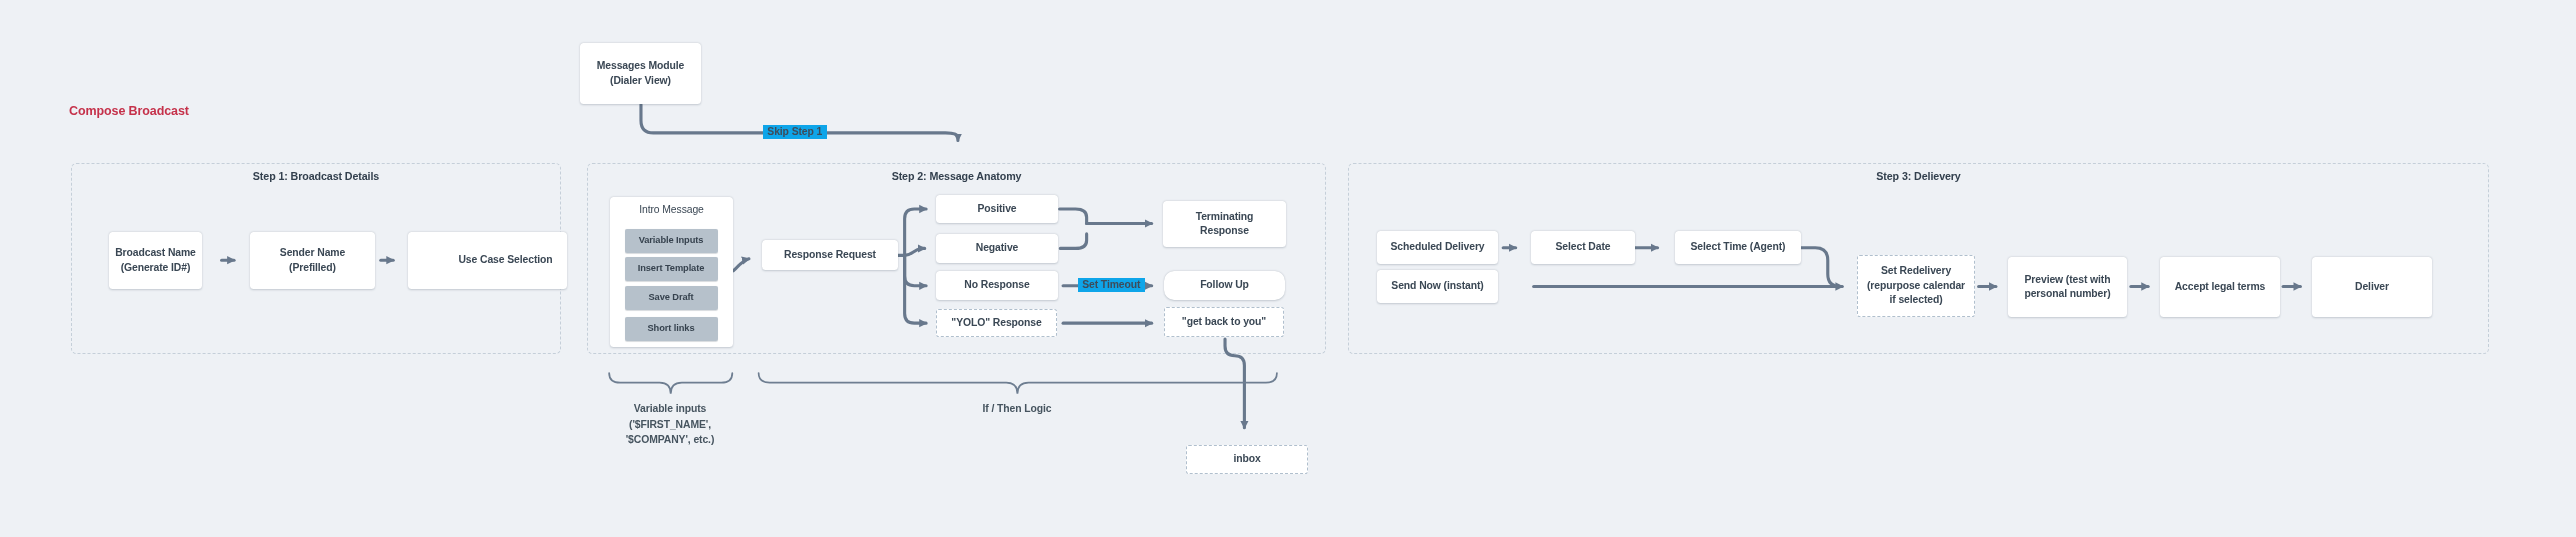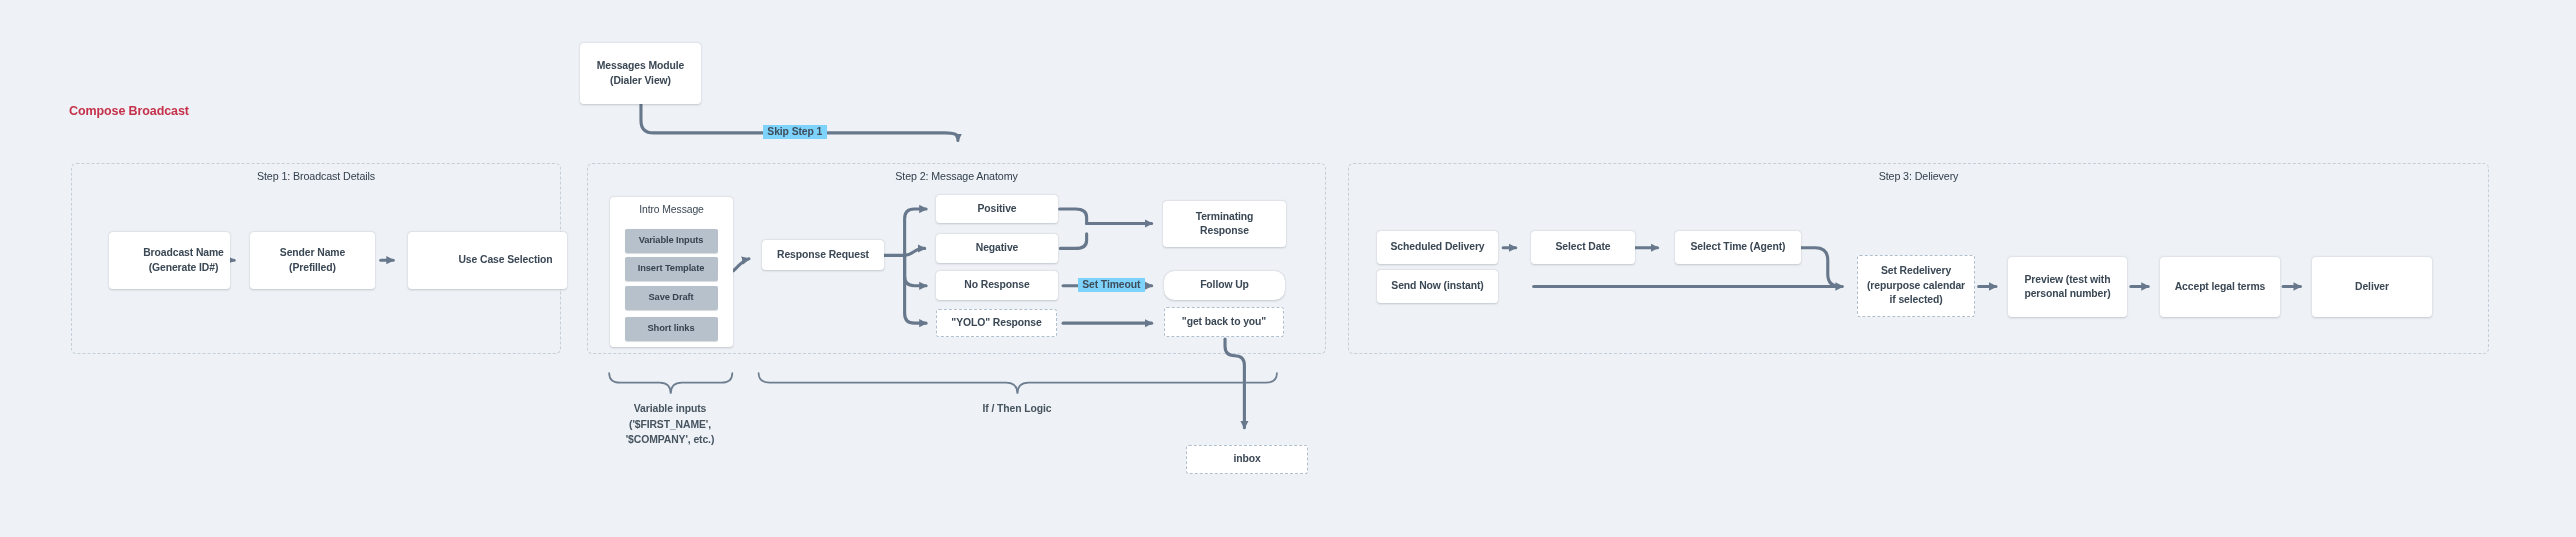--- a/index.html
+++ b/index.html
@@ -11,21 +11,21 @@
   .canvas{position:absolute;inset:0;}
   .page-title{
     position:absolute;font-size:12.5px;font-weight:700;color:#c5314a;
     letter-spacing:-0.1px;white-space:pre-line;
   }
   .container{
     position:absolute;border:1.4px dashed #c5cfd9;border-radius:5.5px;
   }
   .step-title{
     position:absolute;top:6.2px;left:0;right:0;text-align:center;
-    font-size:10.7px;font-weight:400;color:#33404e;letter-spacing:-0.1px;
+    font-size:10.7px;font-weight:700;color:#33404e;letter-spacing:-0.1px;
   }
   .node{
     position:absolute;background:#ffffff;border-radius:3.5px;
     box-shadow:0 0.7px 2.1px rgba(45,62,80,.22),0 0 0.7px rgba(45,62,80,.15);
     display:flex;align-items:center;justify-content:center;text-align:center;
     font-size:10.4px;font-weight:700;color:#3a4754;line-height:1.38;
     white-space:pre-line;letter-spacing:-0.1px;
   }
   .node.dashed{
     box-shadow:none;border:1.4px dashed #b0bfcd;border-radius:2.8px;
@@ -34,21 +34,21 @@
     position:absolute;top:6.2px;left:0;right:0;text-align:center;
     font-size:10.4px;font-weight:400;color:#3a4754;
   }
   .chip{
     position:absolute;left:14.5px;width:93px;height:23.5px;background:#b6c1cb;
     border-radius:2.1px;display:flex;align-items:center;justify-content:center;
     font-size:9.3px;font-weight:700;color:#36424e;letter-spacing:-0.1px;
     box-shadow:0 0.7px 0.7px rgba(45,62,80,.18);
   }
   .wire-label{
-    position:absolute;background:#7dd3fc;color:#3e4c5a;text-align:center;
+    position:absolute;background:#0ea5e9;color:#3e4c5a;text-align:center;
     font-size:10.4px;font-weight:700;padding:1.4px 2.8px;letter-spacing:-0.1px;
     white-space:nowrap;
   }
   .anno{
     position:absolute;color:#46545f;text-align:center;font-size:10.4px;
     font-weight:700;line-height:1.5;white-space:pre-line;letter-spacing:-0.1px;
   }
   svg.wires{position:absolute;left:0;top:0;}
 </style>
 </head>
@@ -101,35 +101,35 @@
       <path d="M 1096 539 Q 1096 553 1112 553 L 1454 553 Q 1470 553 1470 569 Q 1470 553 1486 553 L 1829 553 Q 1845 553 1845 539"></path>
     </g>
   </svg>
 
   <div class="page-title" style="left:69px;top:104px;">Compose Broadcast</div>
 
   <div class="node" style="left:580px;top:43px;width:121px;height:61px;">Messages Module
 (Dialer View)</div>
   <div class="wire-label" style="left:763px;top:125px;width:58px;">Skip Step 1</div>
 
-  <div class="node" style="left:109px;top:232px;width:93px;height:57px;padding-left:28px;">Broadcast Name
+  <div class="node" style="left:109px;top:232px;width:93px;height:57px;">Broadcast Name
 (Generate ID#)</div>
   <div class="node" style="left:250px;top:232px;width:125px;height:57px;">Sender Name
 (Prefilled)</div>
   <div class="node" style="left:408px;top:232px;width:123px;height:57px;padding-left:36px;">Use Case Selection</div>
 
   <div class="node" style="left:610px;top:197px;width:123px;height:150px;align-items:flex-start;">
     <div class="card-title">Intro Message</div>
     <div class="chip" style="top:32px;">Variable Inputs</div>
     <div class="chip" style="top:60px;">Insert Template</div>
     <div class="chip" style="top:89px;">Save Draft</div>
     <div class="chip" style="top:120px;">Short links</div>
   </div>
 
-  <div class="node" style="left:762px;top:240px;width:122px;height:30px;">Response Request</div>
+  <div class="node" style="left:762px;top:240px;width:136px;height:30px;">Response Request</div>
   <div class="node" style="left:936px;top:195px;width:122px;height:28px;">Positive</div>
   <div class="node" style="left:936px;top:234px;width:122px;height:29px;">Negative</div>
   <div class="node" style="left:936px;top:271px;width:122px;height:29px;">No Response</div>
   <div class="node dashed" style="left:936px;top:309px;width:119px;height:26px;">"YOLO" Response</div>
 
   <div class="node" style="left:1163px;top:201px;width:123px;height:46px;">Terminating
 Response</div>
   <div class="wire-label" style="left:1078px;top:278px;width:61px;">Set Timeout</div>
   <div class="node" style="left:1164px;top:271px;width:121px;height:29px;border-radius:10px;">Follow Up</div>
   <div class="node dashed" style="left:1164px;top:307px;width:118px;height:28px;">"get back to you"</div>

